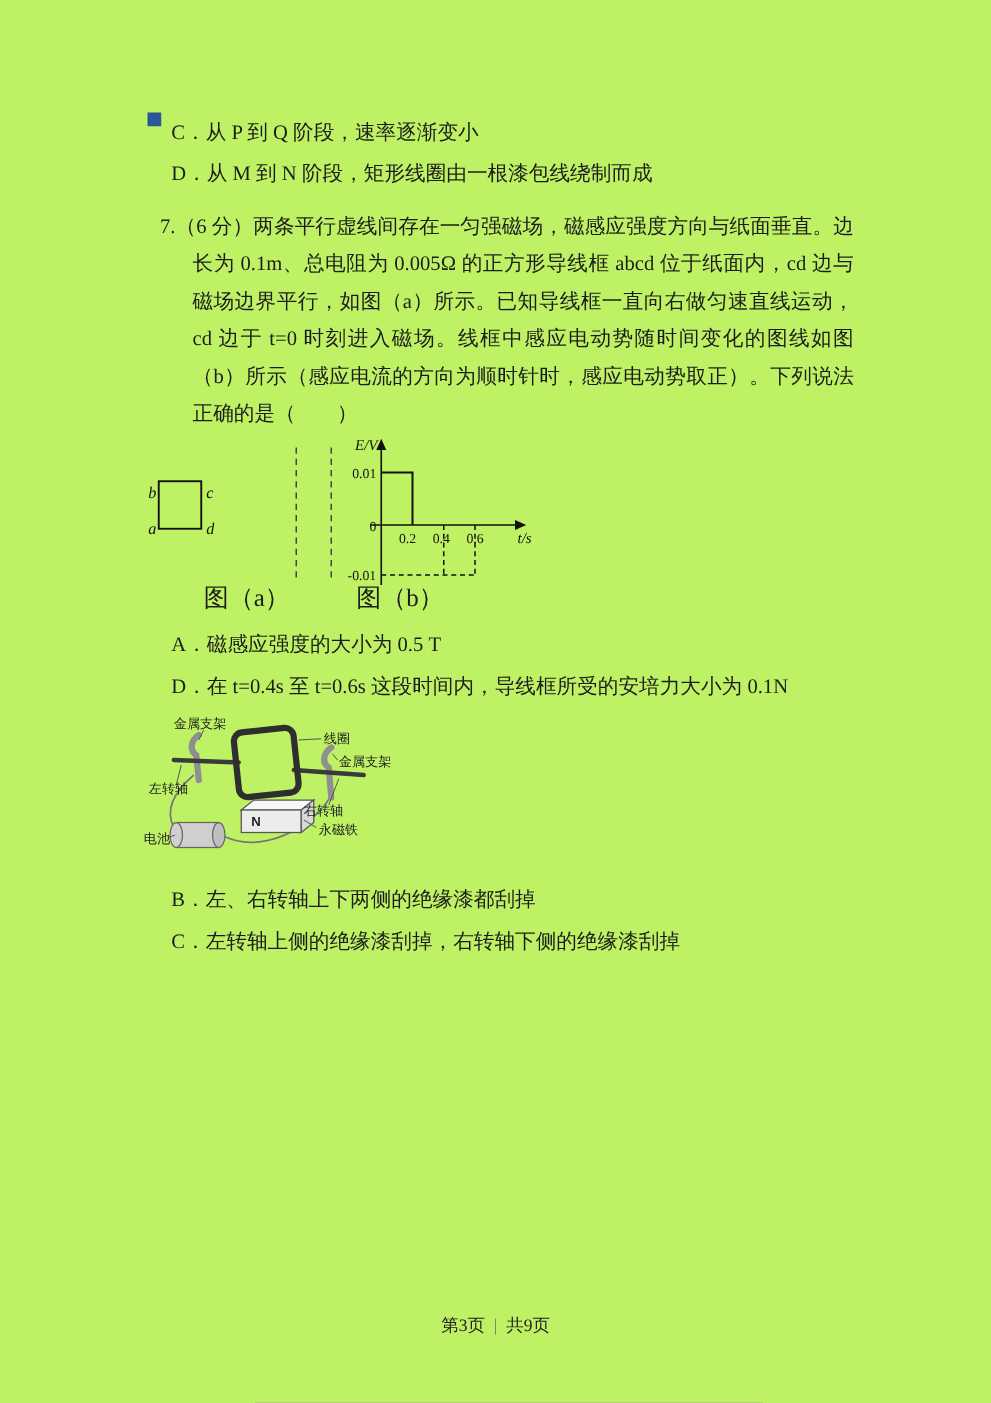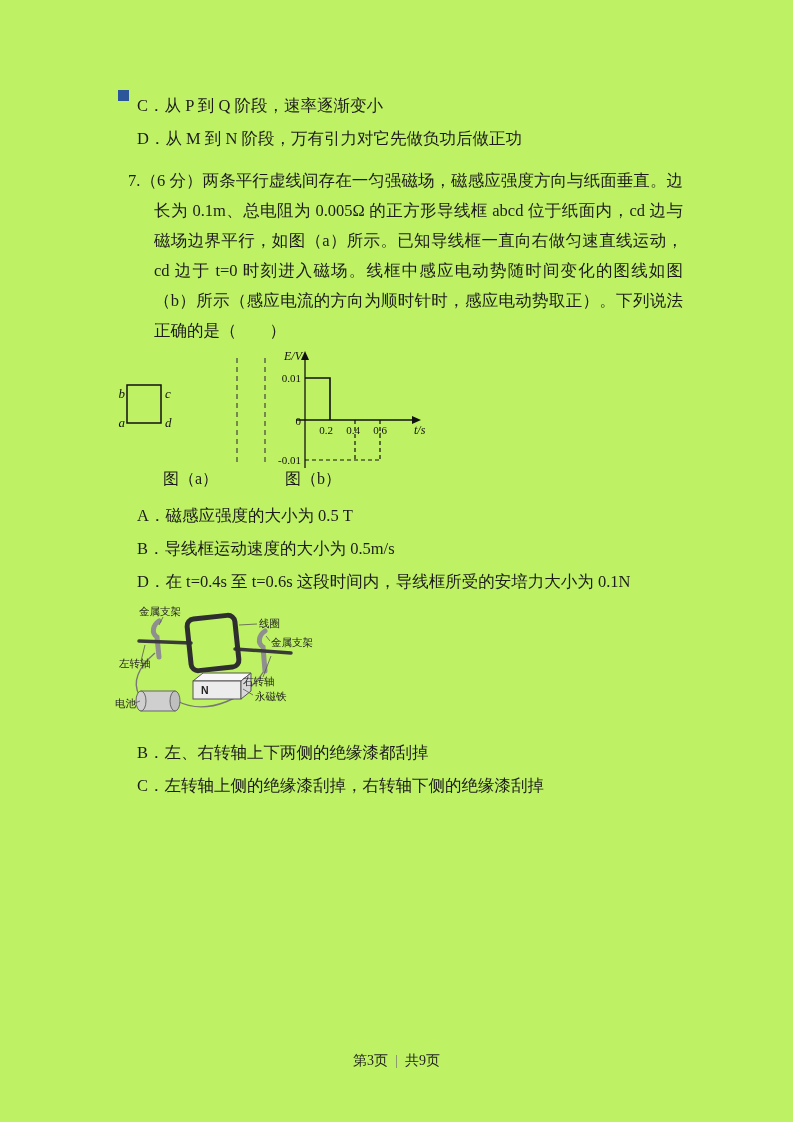--- a/index.html
+++ b/index.html
@@ -27,21 +27,21 @@
   .stem{
     margin:12px 0 0 15px;
     text-align:justify;
     padding-left:26px;text-indent:-26px;
   }
   .figure7{
     position:relative;height:150px;margin:2px 0 2px 0;
   }
   .figure7 .fa{position:absolute;left:0;top:0;}
   .figure7 .fb{position:absolute;left:155px;top:0;}
-  .fig-cap{position:absolute;top:120px;font-size:16px;line-height:22px;}
+  .fig-cap{position:absolute;top:120px;font-size:20px;line-height:22px;}
   .cap-a{left:50px;}
   .cap-b{left:172px;}
   .figure8{position:relative;height:132px;margin:6px 0 2px 0;}
   .svgtext{font-family:"Liberation Serif","DejaVu Serif",serif;fill:#111;}
   .ital{font-style:italic;}
   .sketch-label{font-family:"Liberation Sans","DejaVu Sans",sans-serif;font-size:10.5px;fill:#222;}
   .footer{
     position:absolute;left:0;right:0;top:1052px;
     text-align:center;font-size:14px;color:#222;
     font-family:"Liberation Serif","DejaVu Serif",serif;
@@ -51,21 +51,21 @@
 </head>
 <body>
 
 <div class="page">
 
   <div class="marker" style="background: rgb(43, 87, 154);"></div>
 
   <div class="content">
 
     <div class="opt-line">C．从 P 到 Q 阶段，速率逐渐变小</div>
-    <div class="opt-line">D．从 M 到 N 阶段，万有引力对它先做负功后做正功</div>
+    <div class="opt-line">D．从 M 到 N 阶段，矩形线圈由一根漆包线绕制而成</div>
 
     <p class="stem">7.（6 分）两条平行虚线间存在一匀强磁场，磁感应强度方向与纸面垂直。边长为 0.1m、总电阻为 0.005Ω 的正方形导线框 abcd 位于纸面内，cd 边与磁场边界平行，如图（a）所示。已知导线框一直向右做匀速直线运动，cd 边于 t=0 时刻进入磁场。线框中感应电动势随时间变化的图线如图（b）所示（感应电流的方向为顺时针时，感应电动势取正）。下列说法正确的是（　　）</p>
 
     <div class="figure7">
 
       <svg class="fa" width="180" height="120" viewBox="0 0 180 120">
         <rect x="14" y="37" width="34" height="38" fill="none" stroke="#111" stroke-width="1.5"></rect>
         <text class="svgtext ital" x="12" y="50" text-anchor="end" font-size="13">b</text>
         <text class="svgtext ital" x="52" y="50" text-anchor="start" font-size="13">c</text>
         <text class="svgtext ital" x="12" y="79" text-anchor="end" font-size="13">a</text>
@@ -96,21 +96,20 @@
         <line x1="87" y1="72" x2="87" y2="112" stroke="#111" stroke-width="1.2" stroke-dasharray="4,3"></line>
         <line x1="112" y1="72" x2="112" y2="112" stroke="#111" stroke-width="1.2" stroke-dasharray="4,3"></line>
       </svg>
 
       <div class="fig-cap cap-a">图（a）</div>
       <div class="fig-cap cap-b">图（b）</div>
     </div>
 
     <div>
       <div class="opt-line">A．磁感应强度的大小为 0.5 T</div>
-      <div class="opt-line">B．导线框运动速度的大小为 0.5m/s</div>
       <div class="opt-line">D．在 t=0.4s 至 t=0.6s 这段时间内，导线框所受的安培力大小为 0.1N</div>
     </div>
 
 
     <div class="figure8">
       
       <svg width="235" height="130" viewBox="0 0 235 130">
 
         <path d="M64,98 C95,114 135,94 151,68" fill="none" stroke="#777" stroke-width="1.4"></path>
         <path d="M26,92 C18,76 28,62 42,50" fill="none" stroke="#777" stroke-width="1.4"></path>

